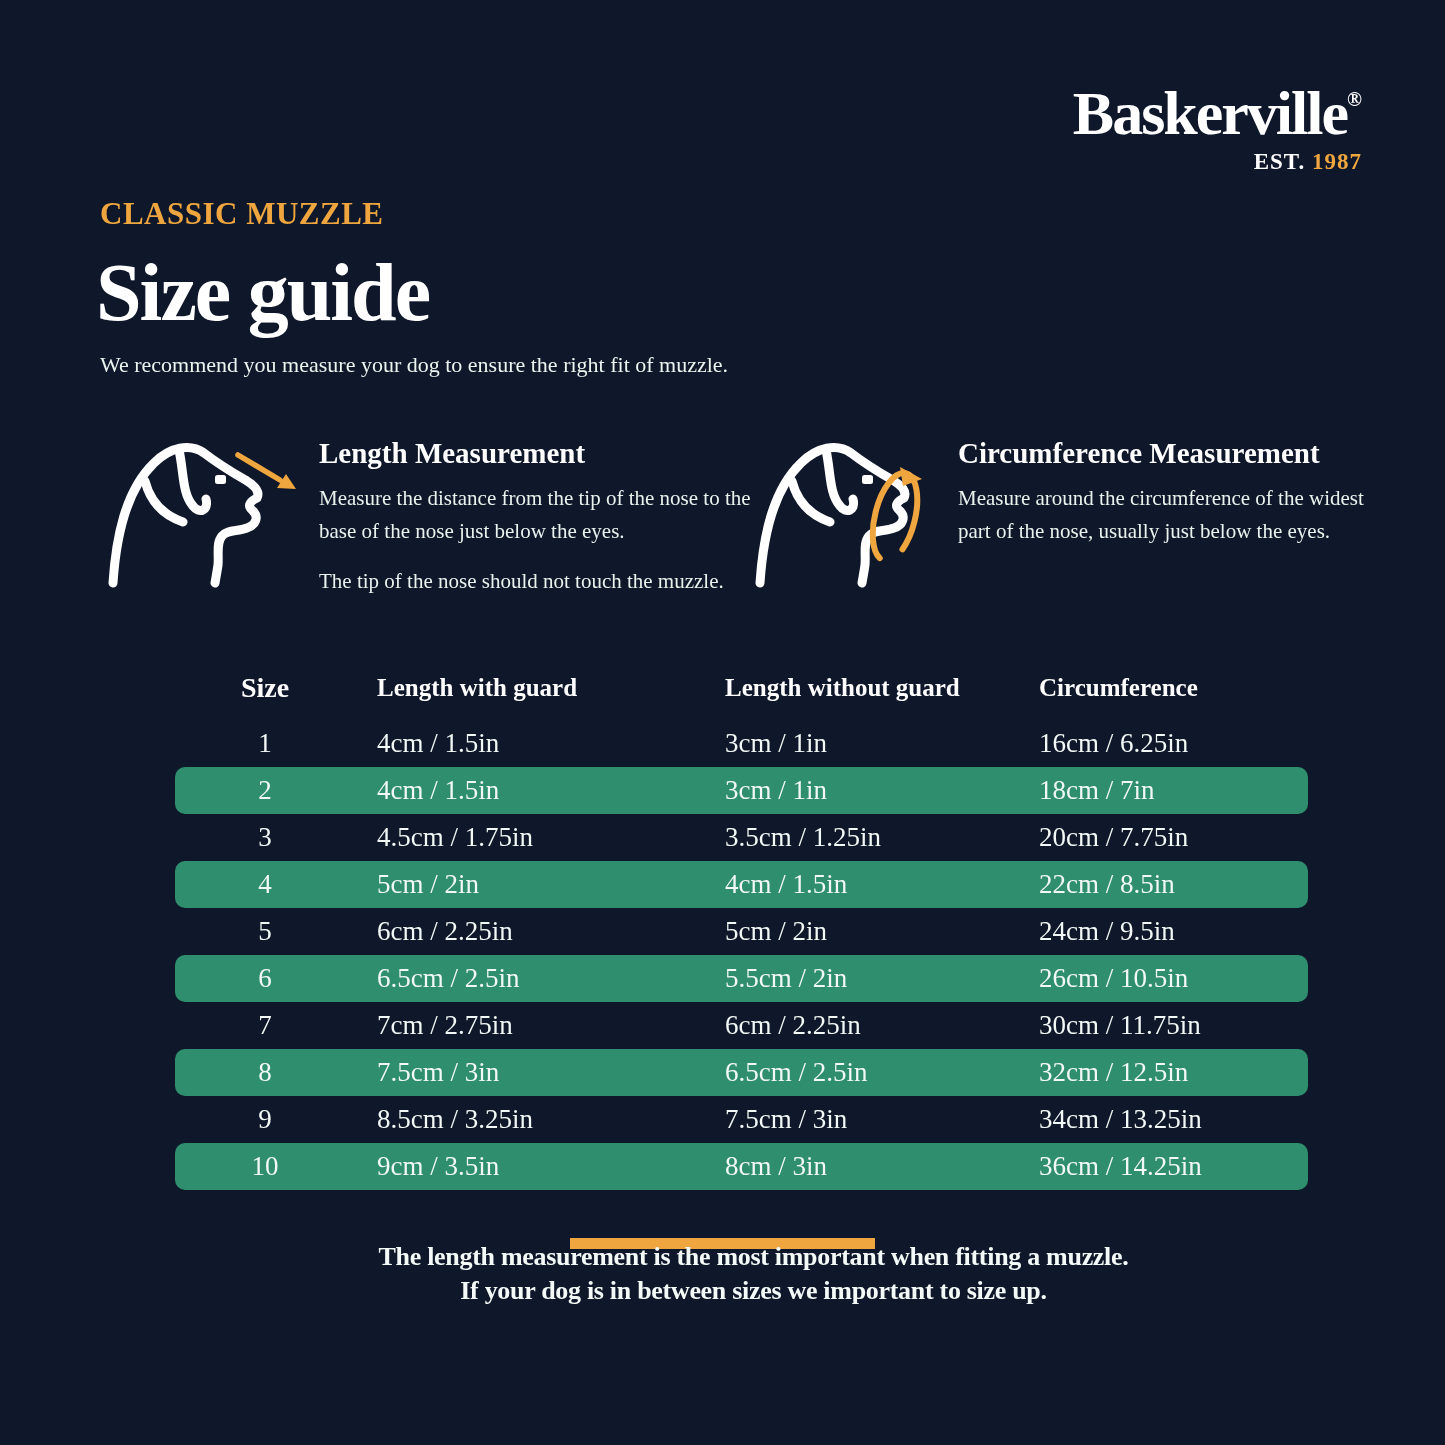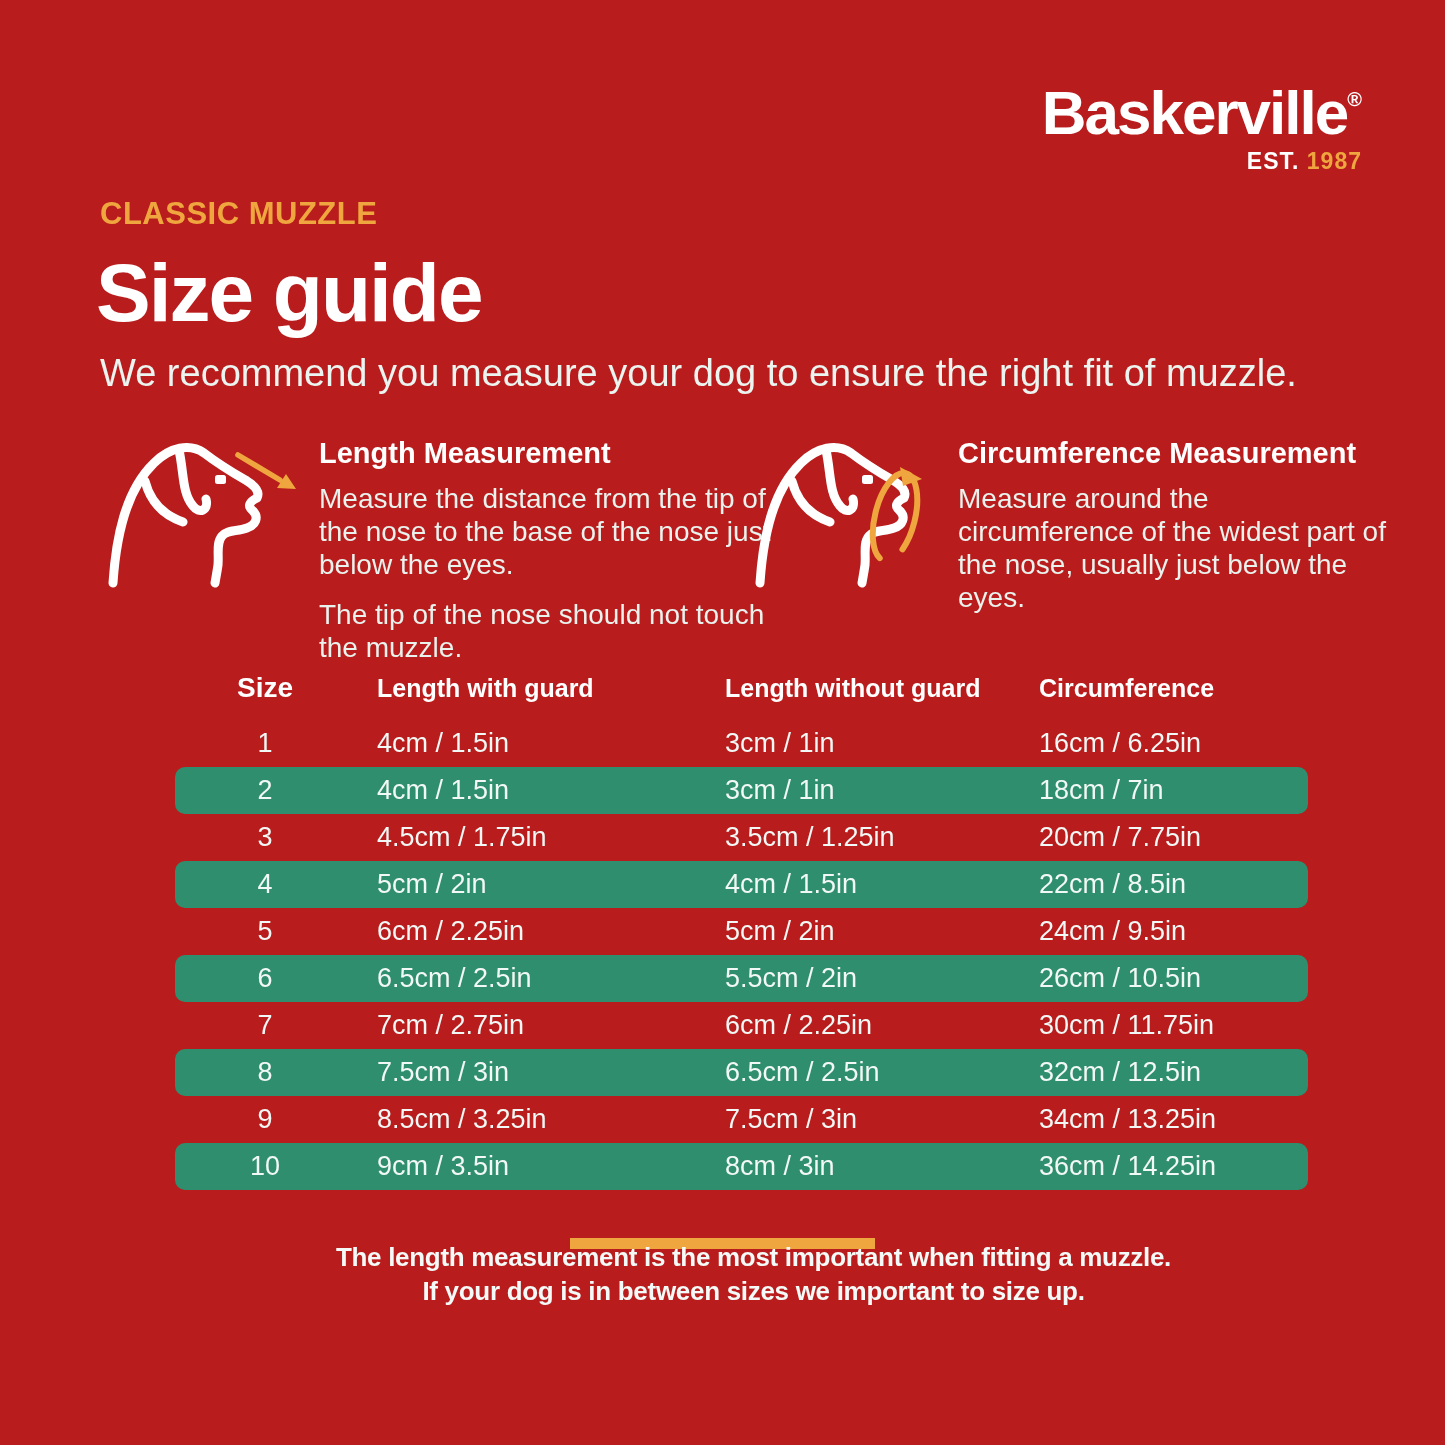--- a/index.html
+++ b/index.html
@@ -1,40 +1,40 @@
 <!DOCTYPE html>
 <html><head>
 <meta charset="utf-8">
 <style>
   html,body{margin:0;padding:0;background:#1D5C46;}
   .page{
     position:relative;width:1445px;height:1445px;overflow:hidden;
-    background:#b91c1c;
-    font-family:Liberation Sans, sans-serif;
+    background:#0f172a;
+    font-family:Liberation Serif, serif;
     color:#fff;
   }
   
   .logo{position:absolute;top:82px;right:83px;text-align:right;line-height:1;}
   .logo-word{font-size:62px;font-weight:bold;letter-spacing:-2px;color:#fff;}
   .logo-reg{font-size:20px;font-weight:bold;vertical-align:28px;letter-spacing:0;}
   .logo-est{margin-top:6px;font-size:23px;font-weight:bold;letter-spacing:1px;color:#fff;}
   .logo-year{color:#EFA63E;text-align:right;}
   
   .category{position:absolute;left:100px;top:196px;font-size:31px;font-weight:bold;letter-spacing:0.5px;color:#EFA63E;}
   .title{position:absolute;left:96px;top:246px;font-size:82px;font-weight:bold;letter-spacing:-2px;color:#fff;margin:0;text-align:center;}
-  .subtitle{position:absolute;left:100px;top:352px;font-size:38px;color:#ECF4F0;margin:0;}
+  .subtitle{position:absolute;left:100px;top:352px;font-size:22px;color:#ECF4F0;margin:0;}
   
   .m-icon{position:absolute;width:210px;height:155px;}
   .icon-length{left:100px;top:433px;}
   .icon-circ{left:747px;top:433px;}
   .m-text{position:absolute;top:438px;}
   .m-text-length{left:319px;width:458px;}
   .m-text-circ{left:958px;width:430px;}
   .m-title{font-size:29px;font-weight:bold;color:#fff;margin:0 0 12px 0;line-height:1.1;}
-  .m-body{font-size:28px;line-height:33px;color:#E9F2ED;margin:0;}
+  .m-body{font-size:21px;line-height:33px;color:#E9F2ED;margin:0;}
   .m-body + .m-body{margin-top:17px;}
   
   .table{position:absolute;left:175px;top:668px;width:1133px;}
   .trow{display:grid;grid-template-columns:180px 348px 314px 1fr;align-items:center;height:47px;}
   .thead{height:40px;margin-bottom:12px;font-weight:bold;font-size:26px;color:#fff;}
   .c{padding-left:22px;font-size:27px;color:#F2F8F5;}
   .c0{padding-left:0;text-align:center;}
   .thead .c{font-size:25px;color:#fff;}
   .thead .c0{font-size:28px;}
   .trow.hl{background:#2E8E6D;border-radius:10px;}

